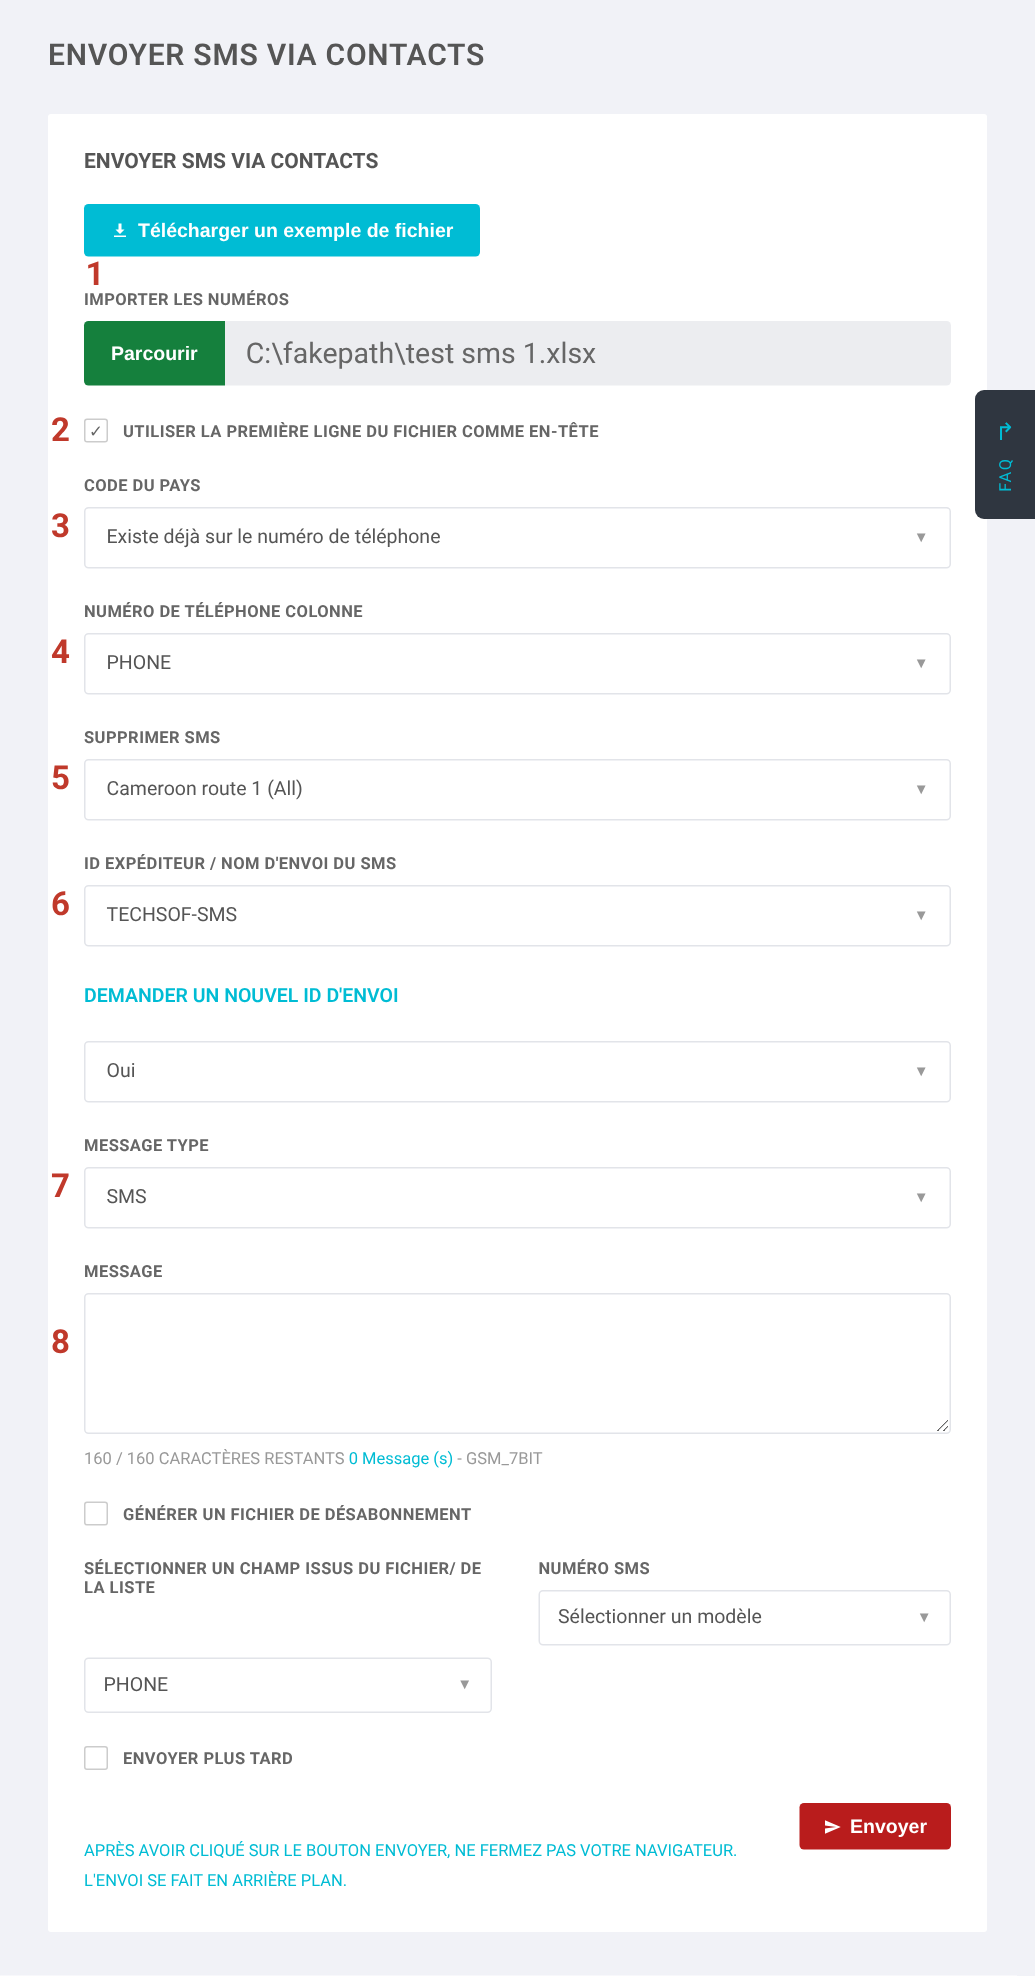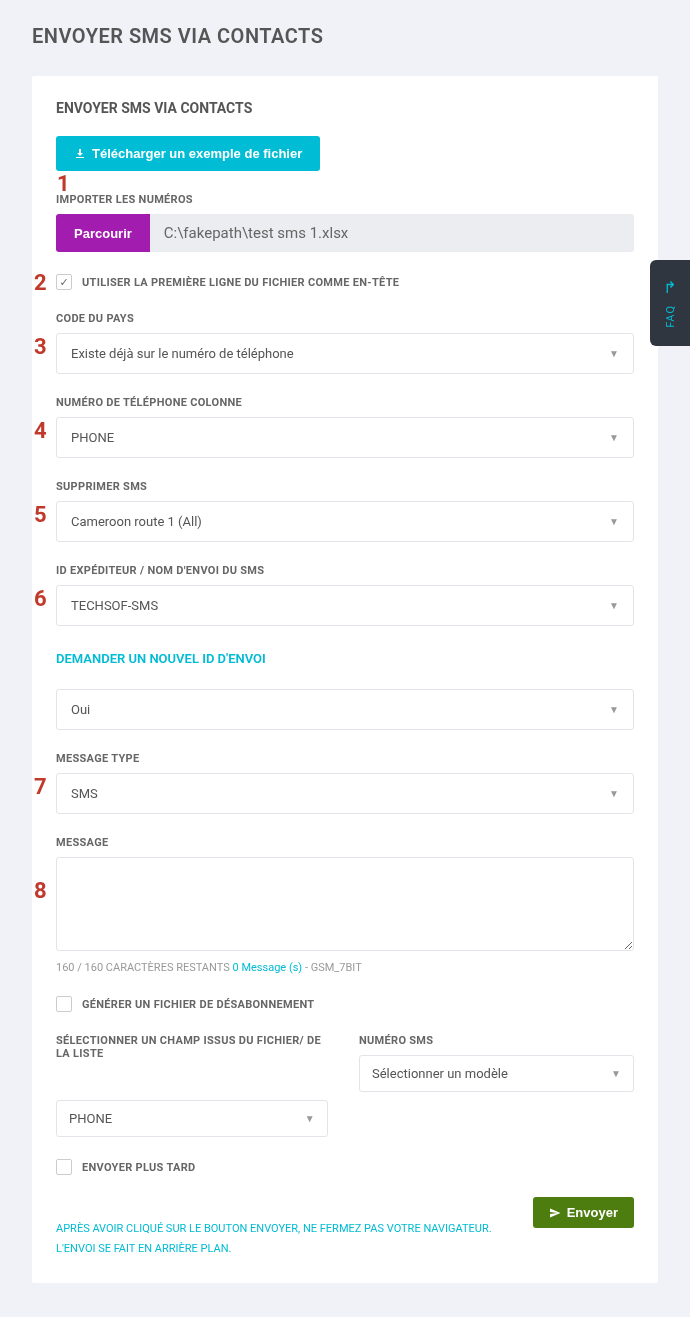--- a/index.html
+++ b/index.html
@@ -3,26 +3,26 @@
 <meta charset="utf-8">
 <style>
 * { box-sizing: border-box; margin: 0; padding: 0; }
 body { font-family: -apple-system, BlinkMacSystemFont, "Segoe UI", Roboto, Arial, sans-serif; background: #f1f2f7; width: 690px; margin: 0; color: #555; }
 .container { padding: 24px 32px; }
 .page-title { font-size: 20px; font-weight: 600; color: #555; letter-spacing: 0.5px; margin-bottom: 28px; }
 .card { background: #fff; padding: 24px; border-radius: 2px; position: relative; }
 .card-title { font-size: 14px; font-weight: 700; color: #555; margin-bottom: 20px; }
 .btn { display: inline-flex; align-items: center; gap: 6px; padding: 10px 18px; border: none; border-radius: 3px; font-size: 13px; font-weight: 600; cursor: pointer; }
 .btn-teal { background: #00bcd4; color: #fff; }
-.btn-purple { background: #a21caf; color: #fff; border-radius: 3px 0 0 3px; text-align: right; }
-.btn-send { background: #4d7c0f; color: #fff; float: right; padding: 8px 16px; }
+.btn-purple { background: #15803d; color: #fff; border-radius: 3px 0 0 3px; text-align: right; }
+.btn-send { background: #b91c1c; color: #fff; float: right; padding: 8px 16px; }
 .label { font-size: 11px; font-weight: 700; color: #666; letter-spacing: 0.3px; margin-bottom: 8px; display: block; }
 .section { margin-top: 22px; position: relative; }
 .file-row { display: flex; }
-.file-path { flex: 1; background: #ecedf0; padding: 10px 14px; font-size: 15px; color: #666; border-radius: 0 3px 3px 0; }
+.file-path { flex: 1; background: #ecedf0; padding: 10px 14px; font-size: 19px; color: #666; border-radius: 0 3px 3px 0; }
 .checkbox-row { display: flex; align-items: center; gap: 10px; }
 .checkbox { width: 16px; height: 16px; border: 1px solid #ccc; border-radius: 2px; display: inline-flex; align-items: center; justify-content: center; font-size: 11px; color: #666; cursor: pointer; }
 .checkbox.checked::after { content: "✓"; }
 .select { display: flex; align-items: center; justify-content: space-between; border: 1px solid #e2e4e9; border-radius: 3px; padding: 12px 14px; font-size: 13px; color: #555; cursor: pointer; background: #fff; }
 .select .caret { color: #999; font-size: 10px; }
 .textarea { width: 100%; border: 1px solid #e2e4e9; border-radius: 3px; height: 94px; resize: both; padding: 10px; font-size: 13px; font-family: inherit; }
 .link-teal { color: #00bcd4; font-size: 13px; font-weight: 600; text-decoration: none; display: inline-block; cursor: pointer; }
 .counter-row { font-size: 11px; color: #999; margin-top: 6px; }
 .counter-row .green { color: #00bcd4; }
 .step-num { position: absolute; left: 1px; font-size: 22px; font-weight: 700; color: #c0392b; z-index: 5; }

